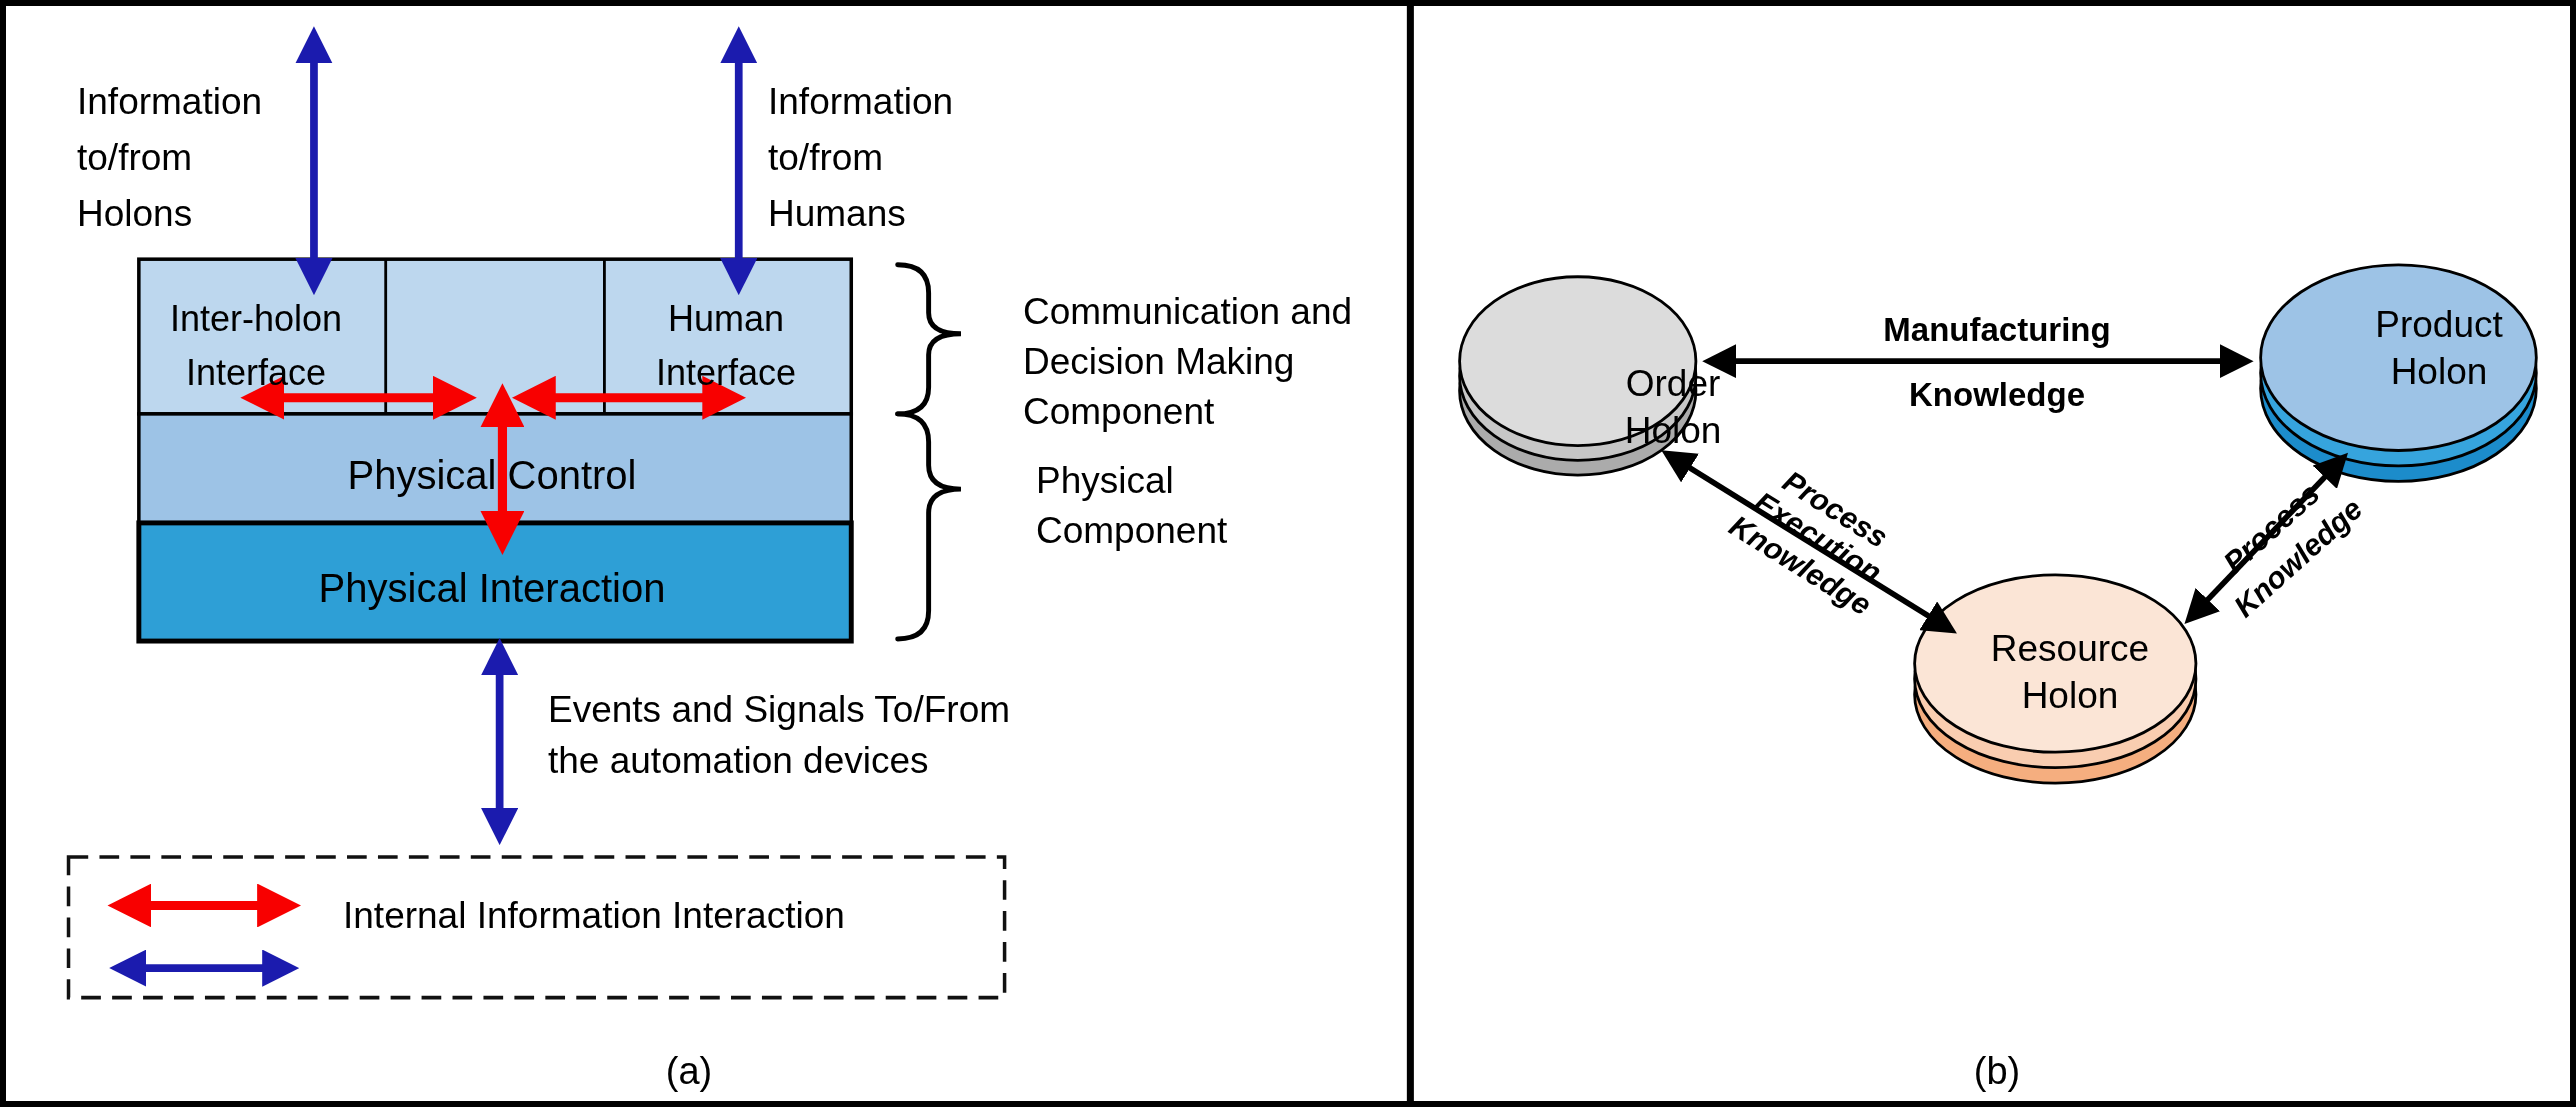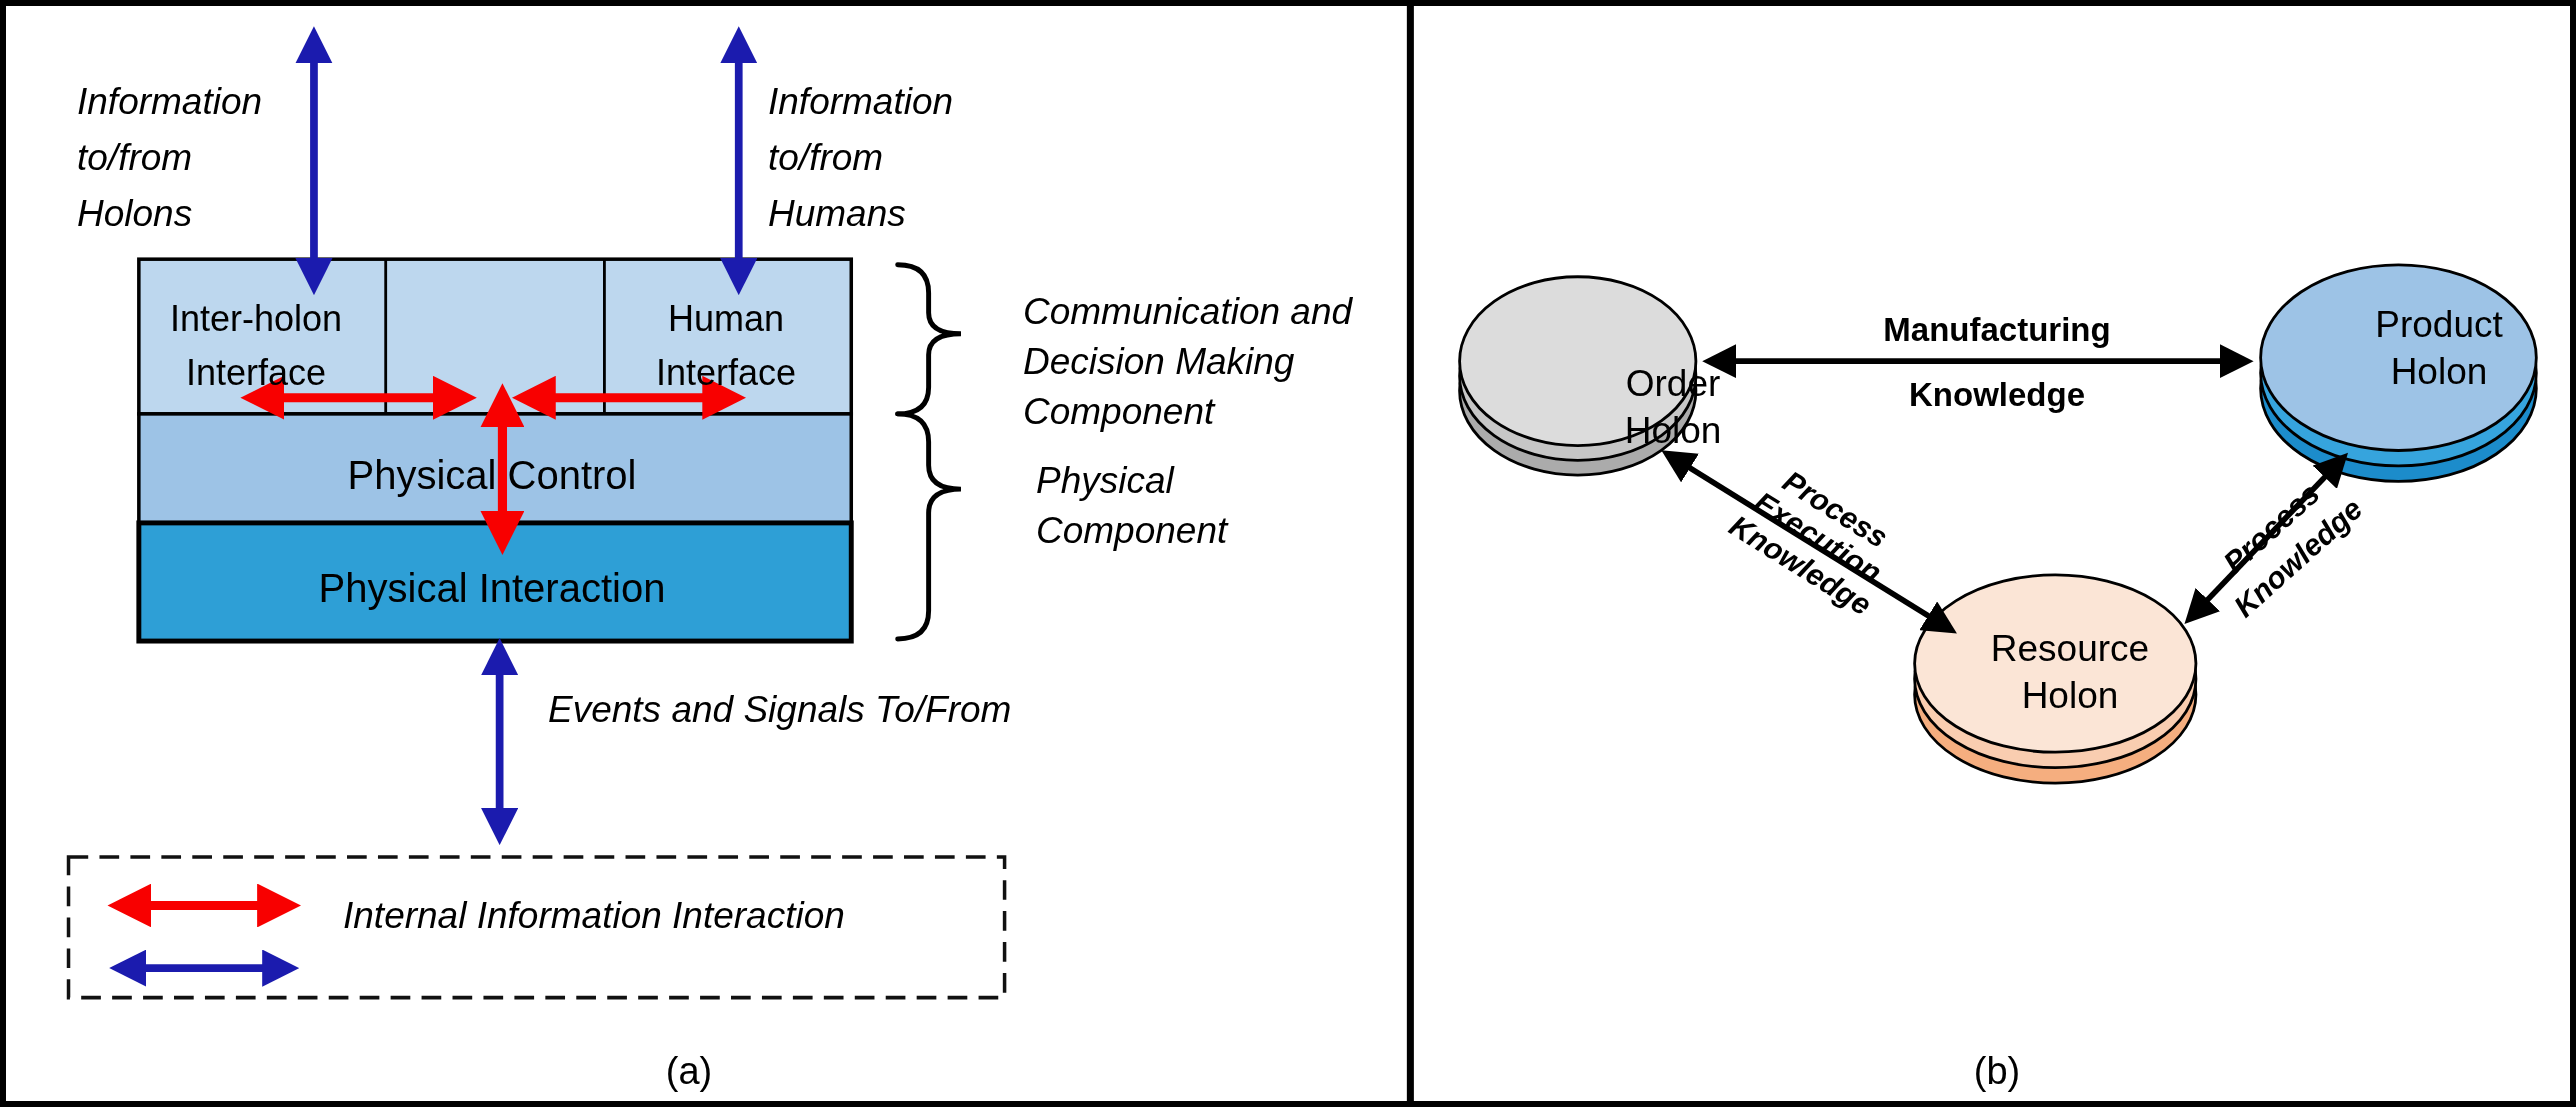--- a/index.html
+++ b/index.html
@@ -7,21 +7,21 @@
     position:relative;
     width:2576px;height:1107px;
     box-sizing:border-box;
     border:6.4px solid #000;
     background:#ffffff;
     font-family:"Liberation Sans", sans-serif;
     color:#000;
     overflow:hidden;
   }
   svg.layer{position:absolute;left:0;top:0;width:100%;height:100%;}
-  .txt{position:absolute;font-size:37px;line-height:56px;white-space:nowrap;font-style:italic;}
+  .txt{position:absolute;font-size:37px;line-height:56px;white-space:nowrap;}
   .center{position:absolute;transform:translate(-50%,-50%);text-align:center;white-space:nowrap;}
   .cell-label{font-size:36px;line-height:54px;}
   .band-label{font-size:40px;line-height:43px;}
   .brace-label{font-size:37px;line-height:50px;}
   .events-label{font-size:37px;line-height:51px;}
   .legend-label{font-size:37px;line-height:37px;margin-left:13px;}
   .caption{font-size:38px;line-height:38px;}
   .holon-label{font-size:37px;line-height:47px;}
   .link-label-h{font-size:33px;line-height:65px;font-weight:bold;}
   .link-label-d{font-size:30px;line-height:33px;font-weight:bold;font-style:italic;}
@@ -134,20 +134,21 @@
     <div>Component</div>
   </div>
 
   <div class="txt brace-label" style="left:1030px;top:450px;">
     <div>Physical</div>
     <div>Component</div>
   </div>
 
   <div class="txt events-label" style="left:542px;top:678px;">
     <div>Events and Signals To/From</div>
+    <div>the automation devices</div>
   </div>
 
   <div class="txt legend-label" style="left:324px;top:891px;">Internal Information Interaction</div>
 
   <div class="center caption" style="left:683px;top:1065px;">(a)</div>
 
   <div class="center holon-label" style="left:1667px;top:361px;margin-top:40px;">
     <div>Order</div>
     <div>Holon</div>
   </div>

